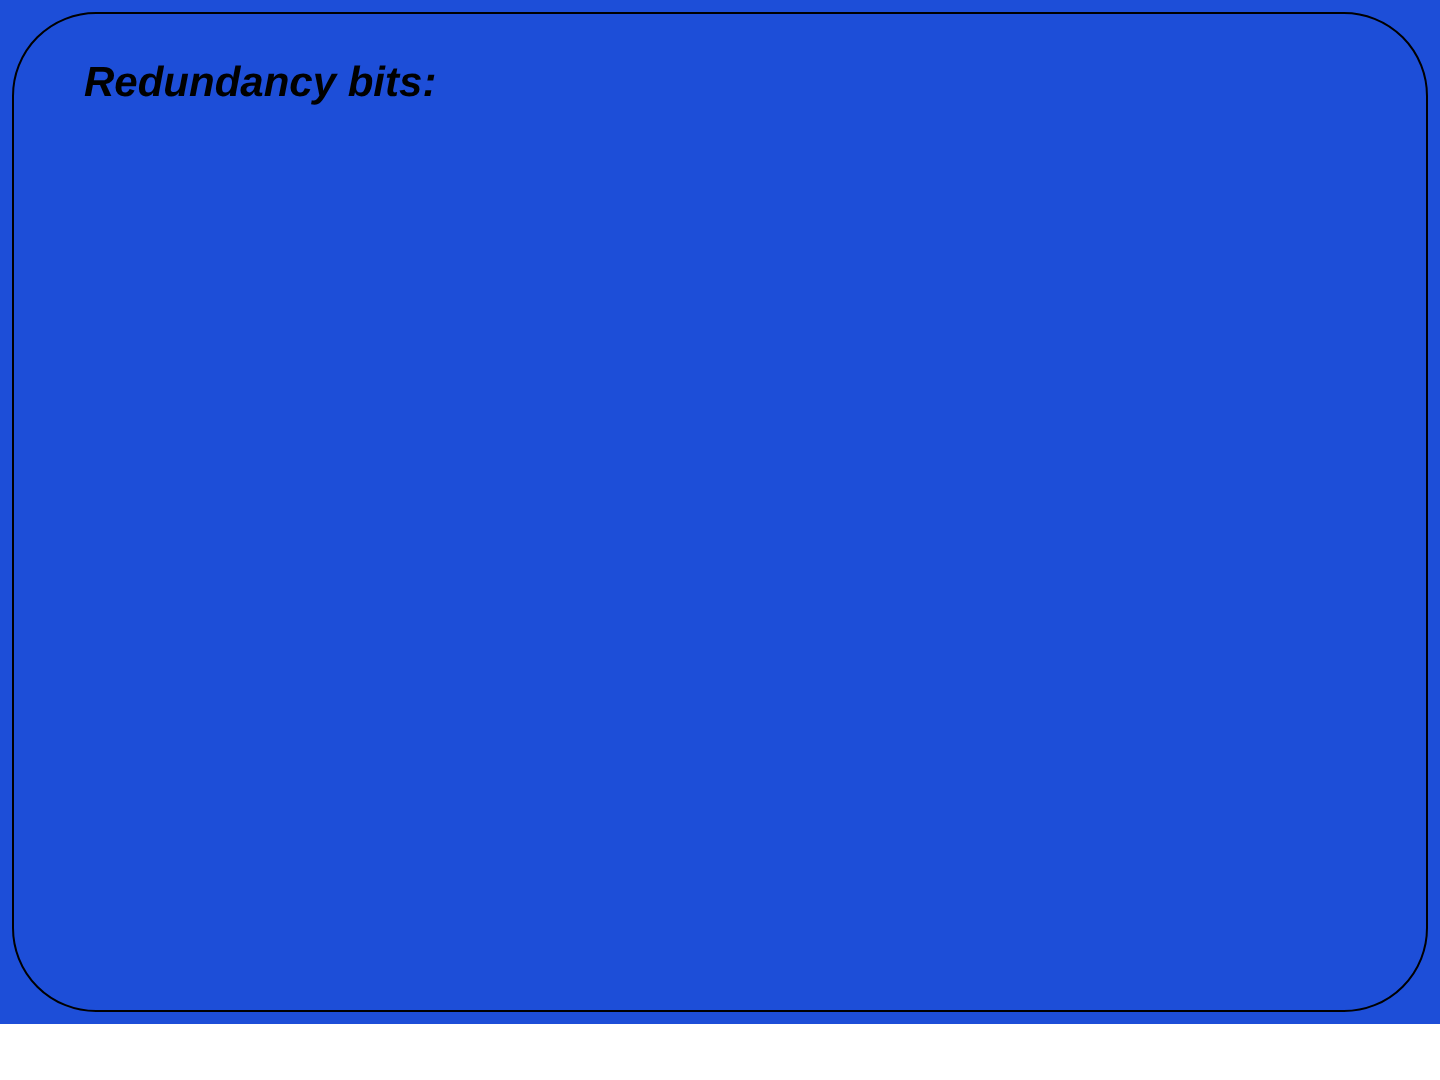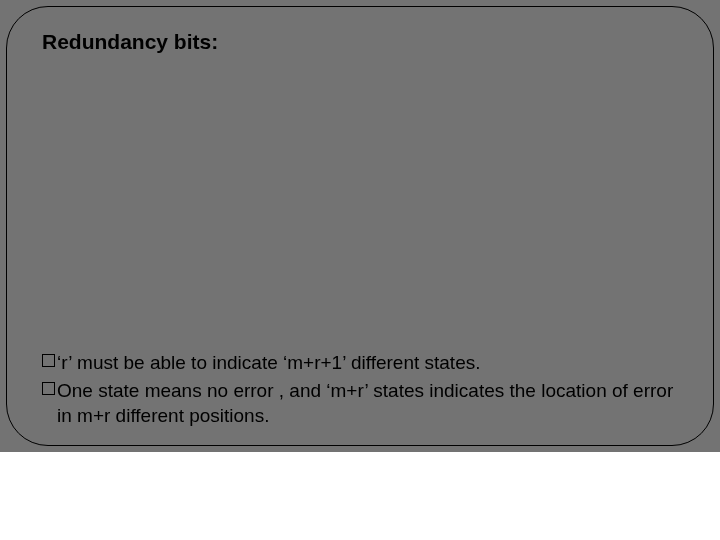--- a/index.html
+++ b/index.html
@@ -6,23 +6,24 @@
     margin: 0;
     padding: 0;
     width: 720px;
     height: 540px;
     background: #ffffff;
     font-family: Arial, Helvetica, sans-serif;
   }
   .slide {
     box-sizing: border-box;
     width: 720px;
-    height: 452px;
+    height: 512px;
     position: relative;
-    background: #737373;
+    background: #1d4ed8;
+    font-style: italic;
   }
   .frame {
     position: absolute;
     top: 6px;
     left: 6px;
     right: 6px;
     bottom: 6px;
     border: 1.5px solid #000;
     border-radius: 42px;
   }
@@ -62,23 +63,13 @@
   }
 </style>
 </head>
 <body>
 
 <div class="slide">
   <div class="frame"></div>
 
   <div class="title">Redundancy bits:</div>
 
-  <div class="body">
-    <div class="bullet-row">
-      <div class="bullet-box"></div>
-      <div class="bullet-text">‘r’ must be able to indicate ‘m+r+1’ different states.</div>
-    </div>
-    <div class="bullet-row">
-      <div class="bullet-box"></div>
-      <div class="bullet-text">One state means no error , and  ‘m+r’ states indicates the location of error in m+r different positions.</div>
-    </div>
-  </div>
 </div>
 
 </body></html>

